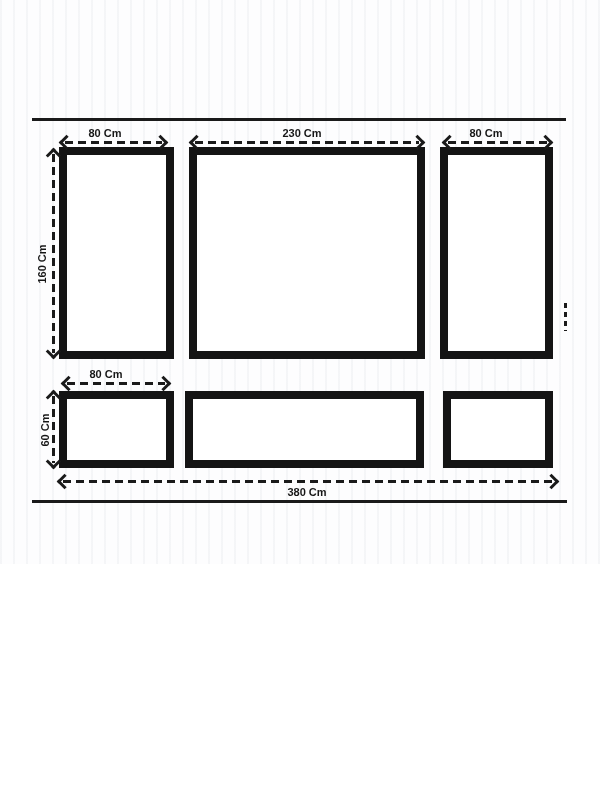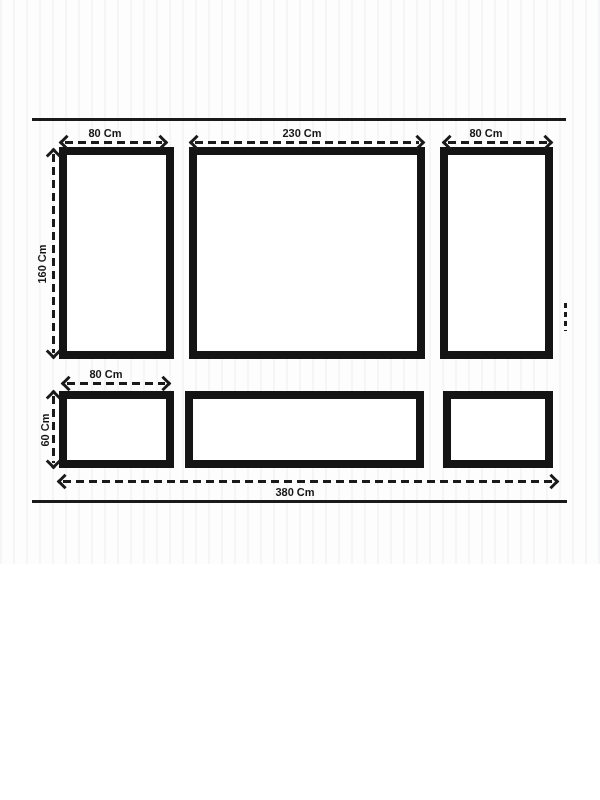--- a/index.html
+++ b/index.html
@@ -131,17 +131,17 @@
     <span class="ah ah-up"></span>
     <span class="line"></span>
     <span class="ah ah-down"></span>
   </div>
 
   <div class="dim-h" style="left:58px;top:475px;width:500px">
     <span class="ah ah-left"></span>
     <span class="line"></span>
     <span class="ah ah-right"></span>
   </div>
-  <div class="dim-label" style="left:295px;top:486px">380 Cm</div>
+  <div class="dim-label" style="left:307px;top:486px">380 Cm</div>
 
   <div class="frag-v" style="left:564px;top:303px;height:28px"></div>
 
 </div>
 
 </body></html>

